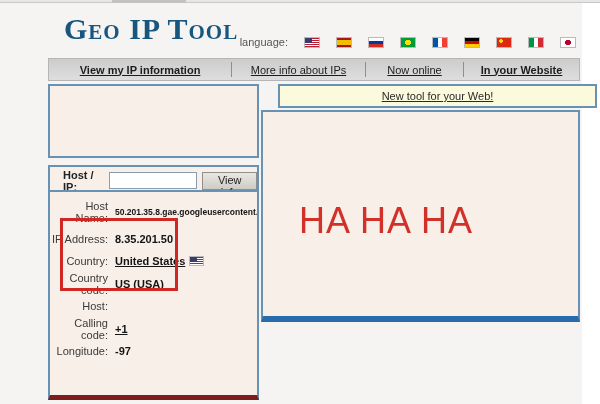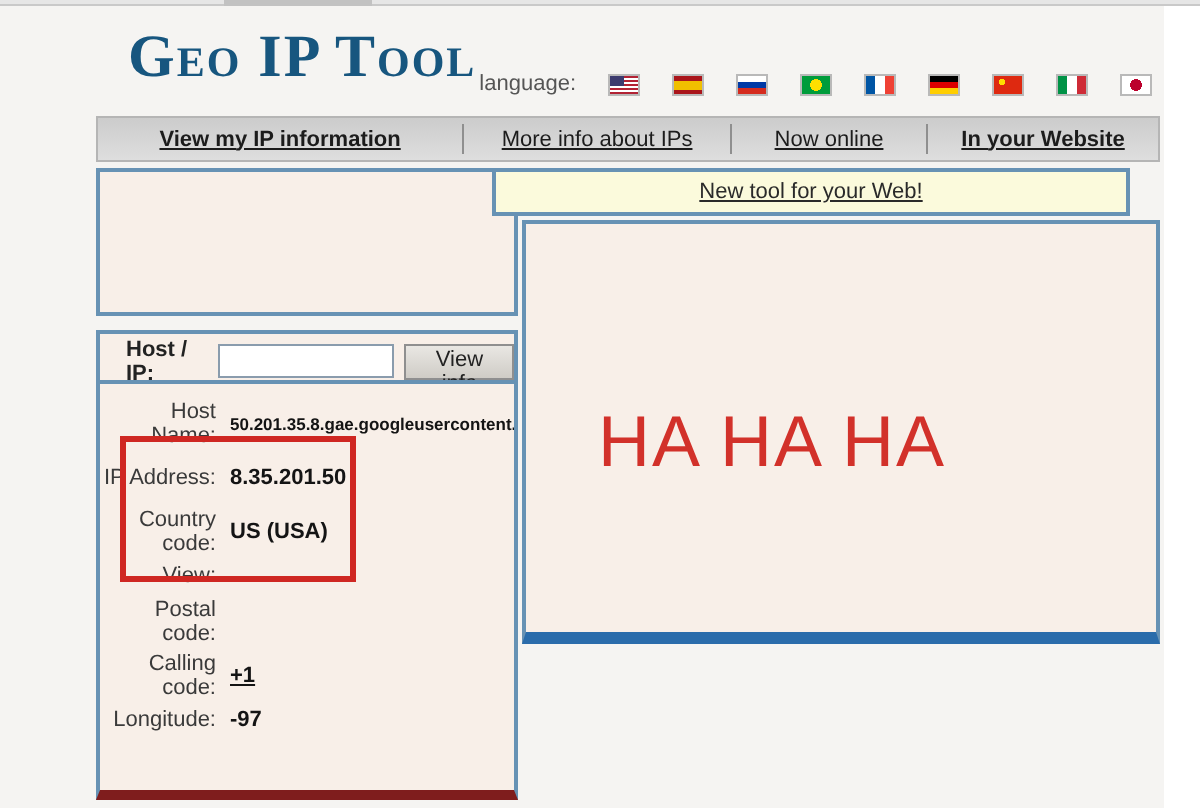--- a/index.html
+++ b/index.html
@@ -62,21 +62,21 @@
   .irow.small .ivalue { font-size:8.5px; letter-spacing:0; }
   .irow.pad2 { min-height:25px; }
   .irow.pad1 { min-height:16px; }
   .linkv { text-decoration:underline; cursor:pointer; }
   .mini-flag { width:15px; height:10px; }
 
   .annotation { position:absolute; left:10px; top:26px; width:118px; height:73px;
     border:3px solid #cf2722; z-index:5; pointer-events:none; }
 
   
-  .newtool { position:absolute; left:246px; top:84px; width:319px; height:24px;
+  .newtool { position:absolute; left:278px; top:84px; width:319px; height:24px;
     border:2px solid #6792b4; background:#fbfadc; display:flex; align-items:center; justify-content:center; }
   .newtool span { font-size:11px; color:#2a2a2a; text-decoration:underline; cursor:pointer; }
   .rightpanel { position:absolute; left:261px; top:110px; width:319px; height:212px;
     border:2px solid #6792b4; border-bottom:6px solid #2a6cab; background:#f8efe8; }
   .haha { position:absolute; left:36px; top:88px; font-size:36px; font-weight:400;
     color:#d2312a; letter-spacing:1px; white-space:nowrap; }
 </style>
 </head>
 <body>
 
@@ -127,34 +127,35 @@
       <div class="ivalue">
           <span>50.201.35.8.gae.googleusercontent.com</span>
         </div>
     </div>
     <div class="irow pad2">
       <div class="ilabel">IP Address:</div>
       <div class="ivalue">
           <span>8.35.201.50</span>
         </div>
     </div>
+    <div class="irow pad1">
+      <div class="ilabel">Country:</div>
+      <div class="ivalue">
+        <span class="linkv">United States</span>
+        <span class="flag f-us mini-flag"></span>
+      </div>
+    </div>
     <div class="irow pad2">
       <div class="ilabel">Country code:</div>
       <div class="ivalue">
           <span>US (USA)</span>
         </div>
     </div>
     <div class="irow pad1">
-      <div class="ilabel">View:</div>
-      <div class="ivalue">
-          <span></span>
-        </div>
-    </div>
-    <div class="irow pad2">
-      <div class="ilabel">Postal code:</div>
+      <div class="ilabel">Host:</div>
       <div class="ivalue">
           <span></span>
         </div>
     </div>
     <div class="irow pad2">
       <div class="ilabel">Calling code:</div>
       <div class="ivalue">
           <span class="linkv">+1</span>
         </div>
     </div>

